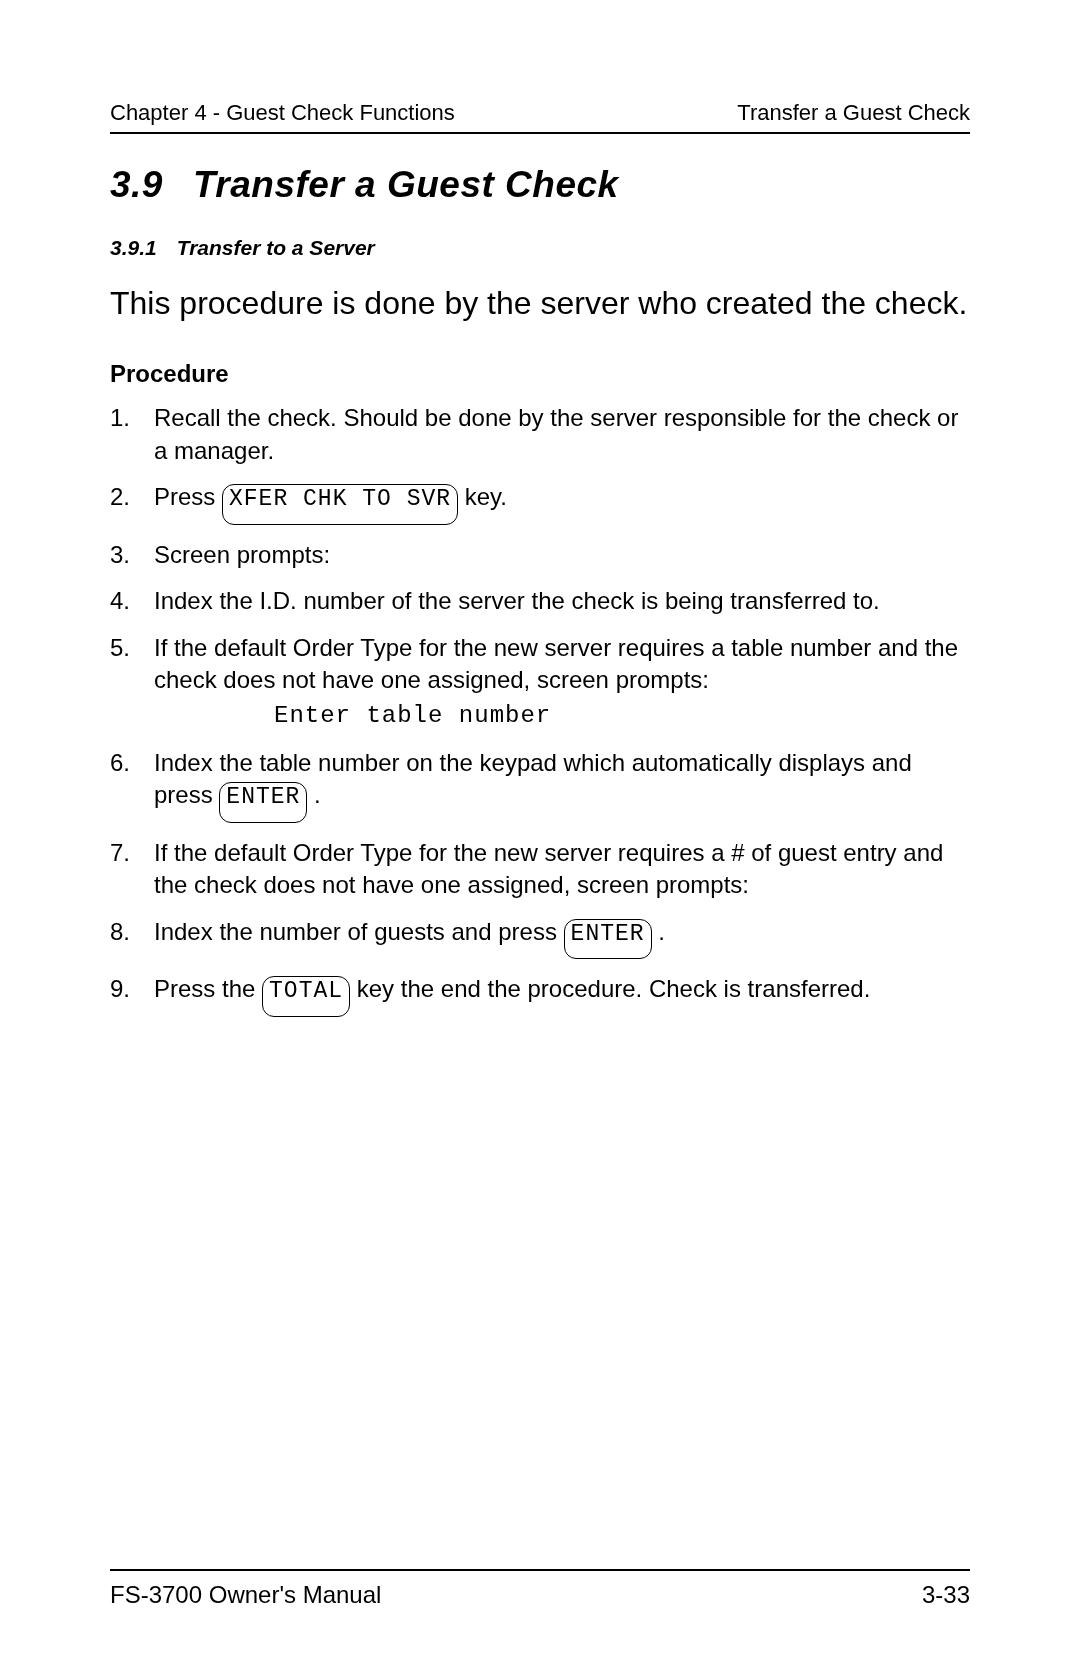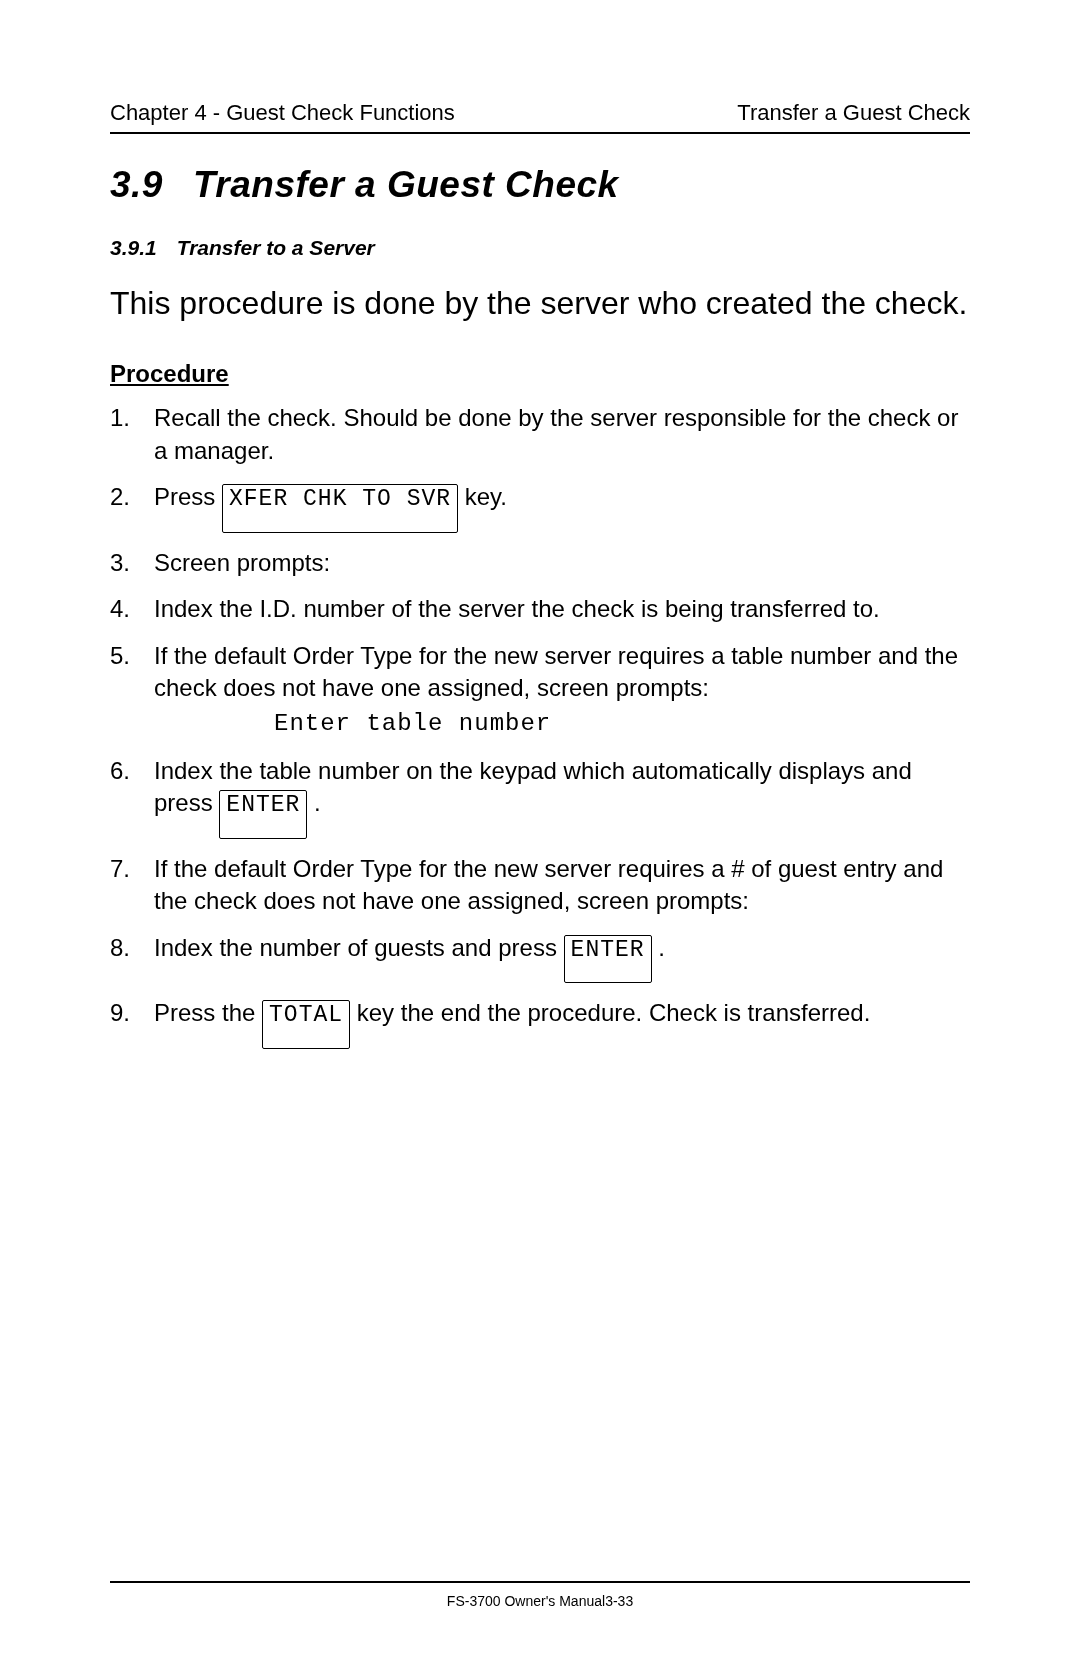--- a/index.html
+++ b/index.html
@@ -52,21 +52,20 @@
     }
     .intro-text {
       font-size: 32px;
       margin-bottom: 35px;
       line-height: 1.35;
     }
     .procedure-label {
       font-size: 24px;
       font-weight: bold;
       margin-bottom: 14px;
-      text-decoration: underline;
     }
     ol.steps {
       list-style: none;
       counter-reset: step;
       font-size: 24px;
       line-height: 1.35;
     }
     ol.steps > li {
       counter-increment: step;
       padding-left: 44px;
@@ -75,43 +74,43 @@
     }
     ol.steps > li::before {
       content: counter(step) ".";
       position: absolute;
       left: 0;
       top: 0;
     }
     .keycap {
       font-family: "Courier New", Courier, monospace;
       border: 1.5px solid #000;
-      border-radius: 2px;
-      padding: 0px 6px 18px 6px;
+      border-radius: 12px;
+      padding: 0px 6px 10px 6px;
       font-size: 23px;
       letter-spacing: 1px;
       display: inline-block;
       line-height: 1.25;
     }
     .mono-indent {
       font-family: "Courier New", Courier, monospace;
       font-size: 24px;
       letter-spacing: 1px;
       margin-left: 120px;
       margin-top: 4px;
       margin-bottom: 2px;
       display: block;
     }
     .footer {
       margin-top: auto;
       border-top: 2px solid #000;
       padding-top: 10px;
       display: flex;
-      justify-content: center;
-      font-size: 14px;
+      justify-content: space-between;
+      font-size: 24px;
     }
   </style>
 </head>
 <body>
 
 <div class="page">
 
   <div class="header">
     <span>Chapter 4 - Guest Check Functions</span>
     <span>Transfer a Guest Check</span>

